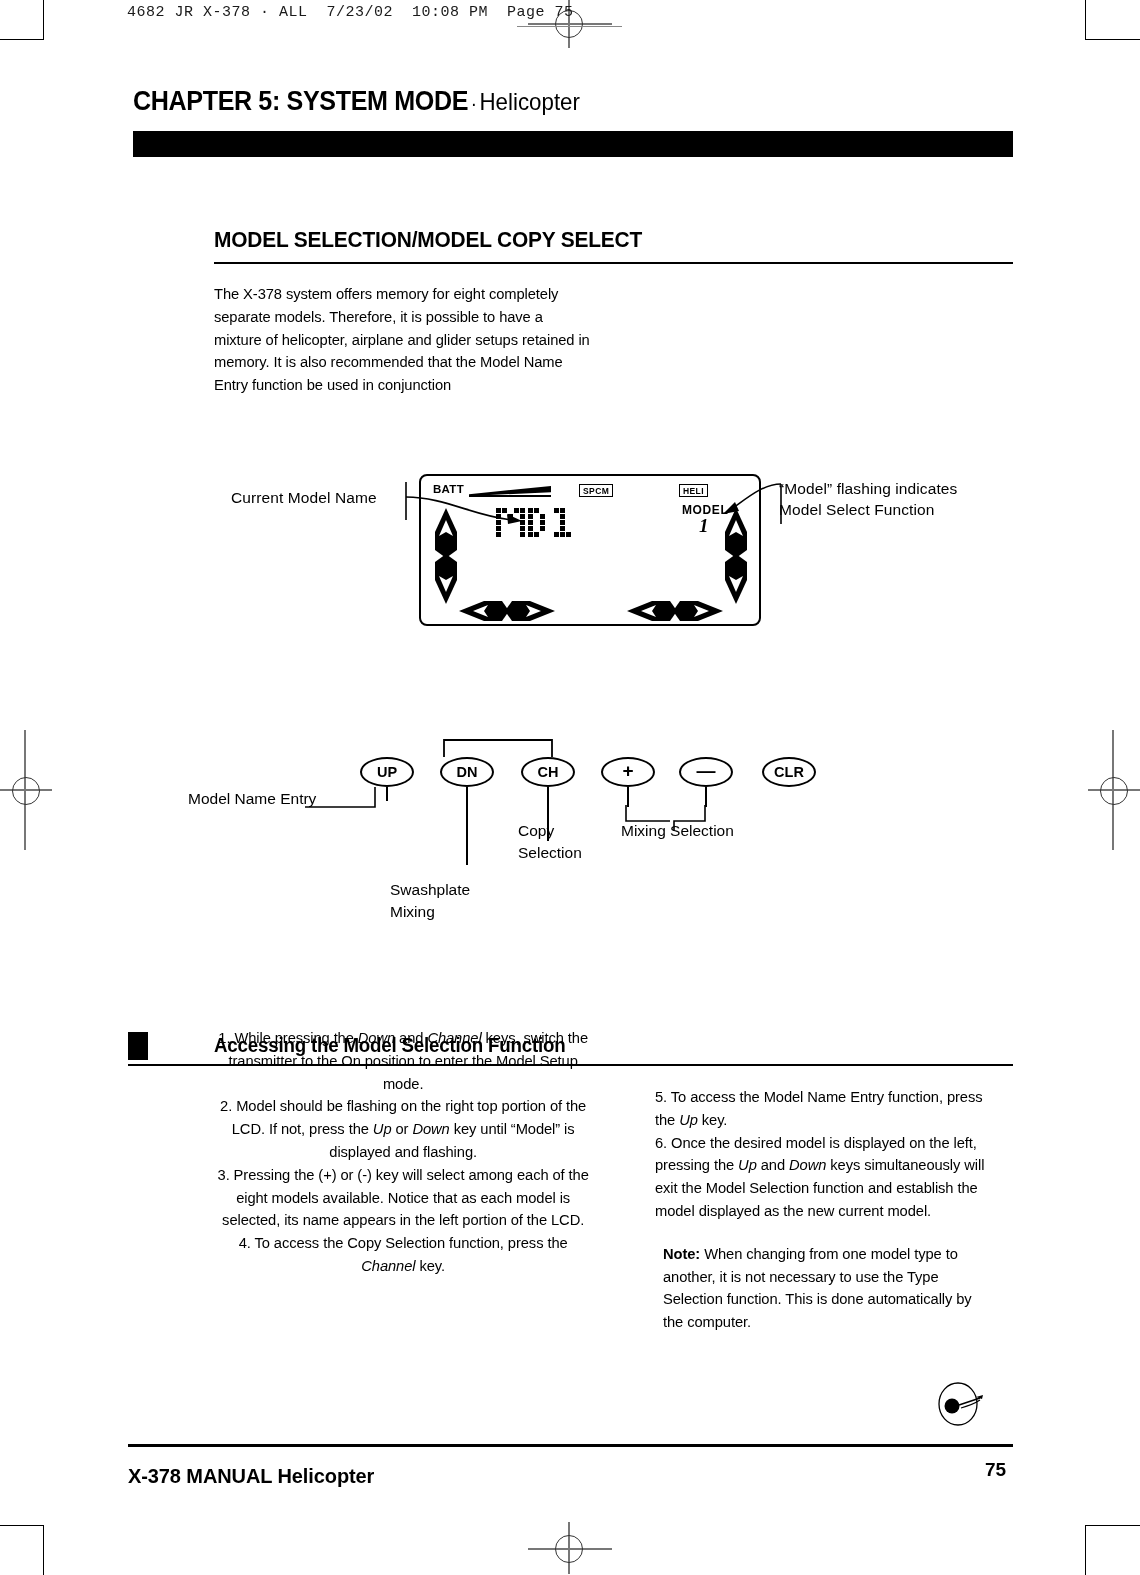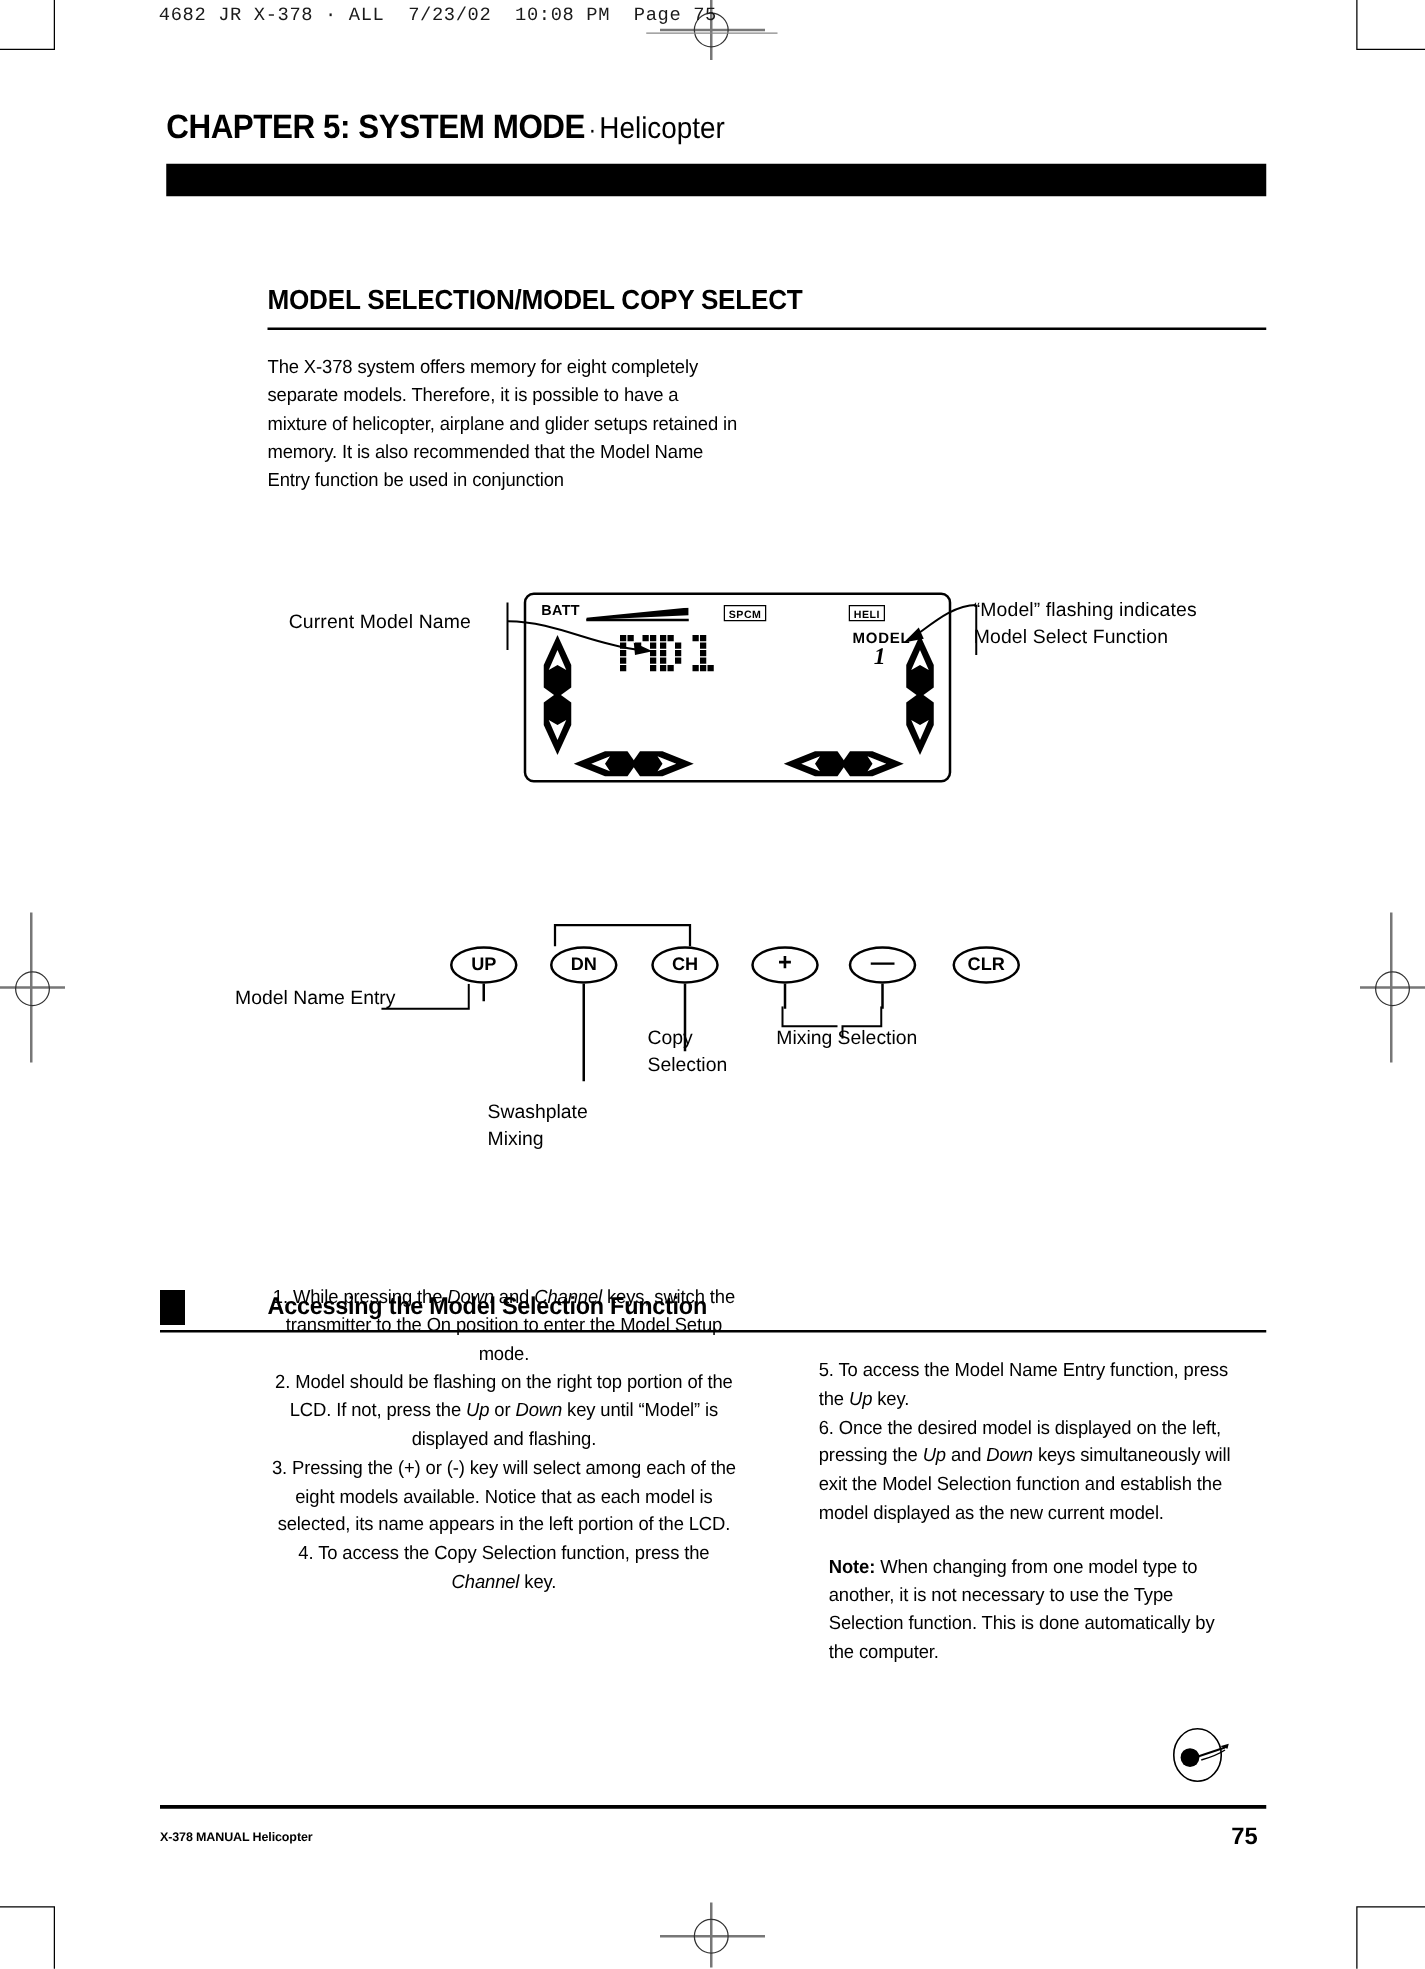--- a/index.html
+++ b/index.html
@@ -117,21 +117,21 @@
 
   
   .inst-l{position:absolute;left:214px;top:1027px;width:390px;text-align:center;}
   .inst-r{position:absolute;left:655px;top:1086px;width:355px;}
   .note{margin-top:20px;margin-left:8px;width:330px;}
   .note b{font-weight:bold;}
   i{font-style:italic;}
 
   
   .footrule{position:absolute;left:128px;top:1444px;width:885px;height:2.5px;background:#000;}
-  .footleft{position:absolute;left:128px;top:1465px;font-size:10px;font-weight:bold;letter-spacing:-.1px;}
+  .footleft{position:absolute;left:128px;top:1465px;font-size:20px;font-weight:bold;letter-spacing:-.1px;}
   .footpage{position:absolute;left:985px;top:1459px;font-size:19px;font-weight:bold;}
   .logo{position:absolute;left:928px;top:1382px;width:60px;height:44px;}
   .logo svg{display:block;}
 </style>
 </head>
 <body>
 
 <div class="corner-box" style="left:-10px;top:-10px;width:52px;height:48px;"></div>
 <div class="corner-box" style="left:1085px;top:-10px;width:62px;height:48px;"></div>
 <div class="corner-box" style="left:-10px;top:1525px;width:52px;height:58px;"></div>

